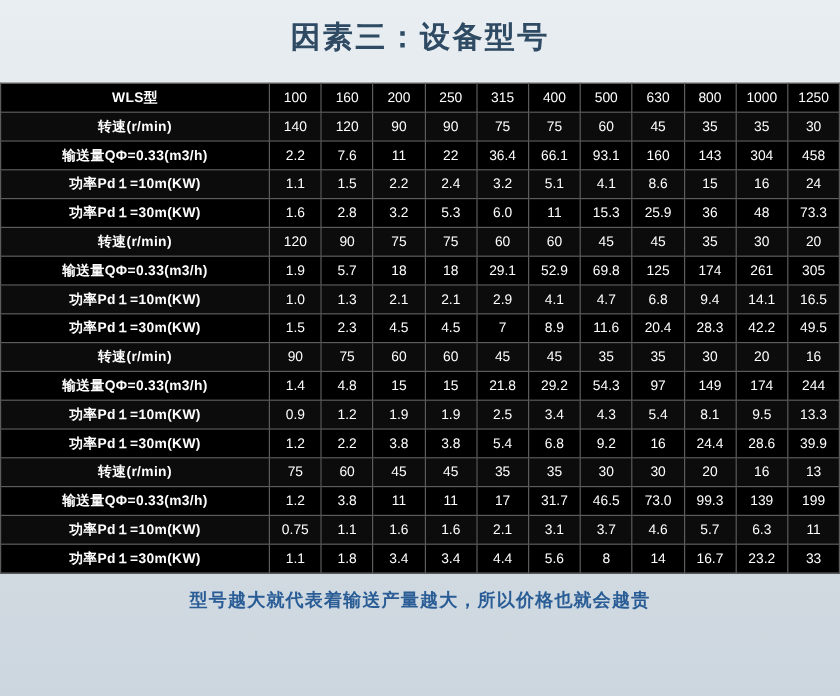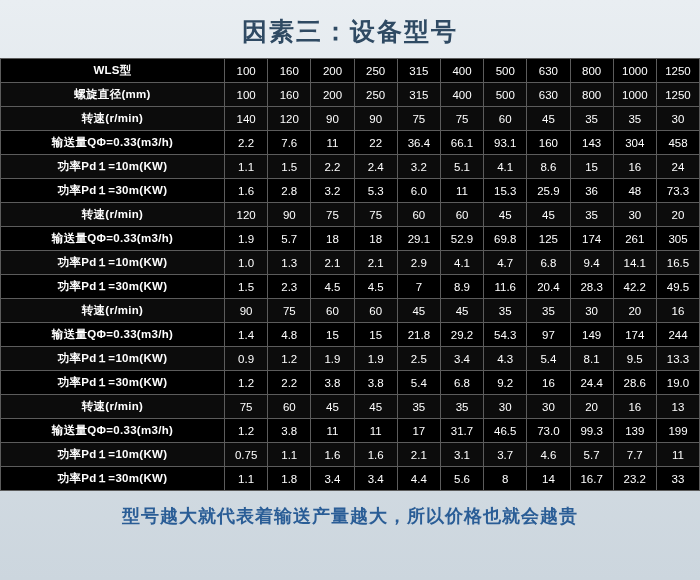--- a/index.html
+++ b/index.html
@@ -20,21 +20,21 @@
     background: linear-gradient(180deg, #e9eef2 0%, #dbe2e8 45%, #ccd6de 100%);
     box-sizing: border-box;
   }
   .title {
     text-align: center;
     font-size: 25px;
     font-weight: bold;
     color: #2f4a63;
     letter-spacing: 2px;
     padding-top: 16px;
-    padding-bottom: 12px;
+    padding-bottom: 23px;
     line-height: 1.2;
   }
   .table-wrap {
     width: 700px;
     background: #000;
   }
   table.spec {
     width: 700px;
     border-collapse: collapse;
     table-layout: fixed;
@@ -57,21 +57,21 @@
     letter-spacing: 0.3px;
     text-align: center;
   }
   table.spec tr.alt td {
     background: #0c0c0c;
   }
   col.c-label { width: 224px; }
   col.c-data { width: 43.2px; }
   .footer {
     text-align: center;
-    font-size: 18px;
+    font-size: 15px;
     font-weight: bold;
     color: #2a5d96;
     letter-spacing: 1px;
     padding-top: 13px;
   }
 </style>
 </head>
 <body>
 
 <div class="page">
@@ -103,34 +103,20 @@
             <td>250</td>
             <td>315</td>
             <td>400</td>
             <td>500</td>
             <td>630</td>
             <td>800</td>
             <td>1000</td>
             <td>1250</td>
           </tr>
           <tr class="alt">
-            <td class="label">螺旋直径(mm)</td>
-            <td>100</td>
-            <td>160</td>
-            <td>200</td>
-            <td>250</td>
-            <td>315</td>
-            <td>400</td>
-            <td>500</td>
-            <td>630</td>
-            <td>800</td>
-            <td>1000</td>
-            <td>1250</td>
-          </tr>
-          <tr class="alt">
             <td class="label">转速(r/min)</td>
             <td>140</td>
             <td>120</td>
             <td>90</td>
             <td>90</td>
             <td>75</td>
             <td>75</td>
             <td>60</td>
             <td>45</td>
             <td>35</td>
@@ -282,21 +268,21 @@
             <td>1.2</td>
             <td>2.2</td>
             <td>3.8</td>
             <td>3.8</td>
             <td>5.4</td>
             <td>6.8</td>
             <td>9.2</td>
             <td>16</td>
             <td>24.4</td>
             <td>28.6</td>
-            <td>19.0</td>
+            <td>39.9</td>
           </tr>
           <tr class="alt">
             <td class="label">转速(r/min)</td>
             <td>75</td>
             <td>60</td>
             <td>45</td>
             <td>45</td>
             <td>35</td>
             <td>35</td>
             <td>30</td>
@@ -323,21 +309,21 @@
             <td class="label">功率Pd１=10m(KW)</td>
             <td>0.75</td>
             <td>1.1</td>
             <td>1.6</td>
             <td>1.6</td>
             <td>2.1</td>
             <td>3.1</td>
             <td>3.7</td>
             <td>4.6</td>
             <td>5.7</td>
-            <td>7.7</td>
+            <td>6.3</td>
             <td>11</td>
           </tr>
           <tr>
             <td class="label">功率Pd１=30m(KW)</td>
             <td>1.1</td>
             <td>1.8</td>
             <td>3.4</td>
             <td>3.4</td>
             <td>4.4</td>
             <td>5.6</td>

